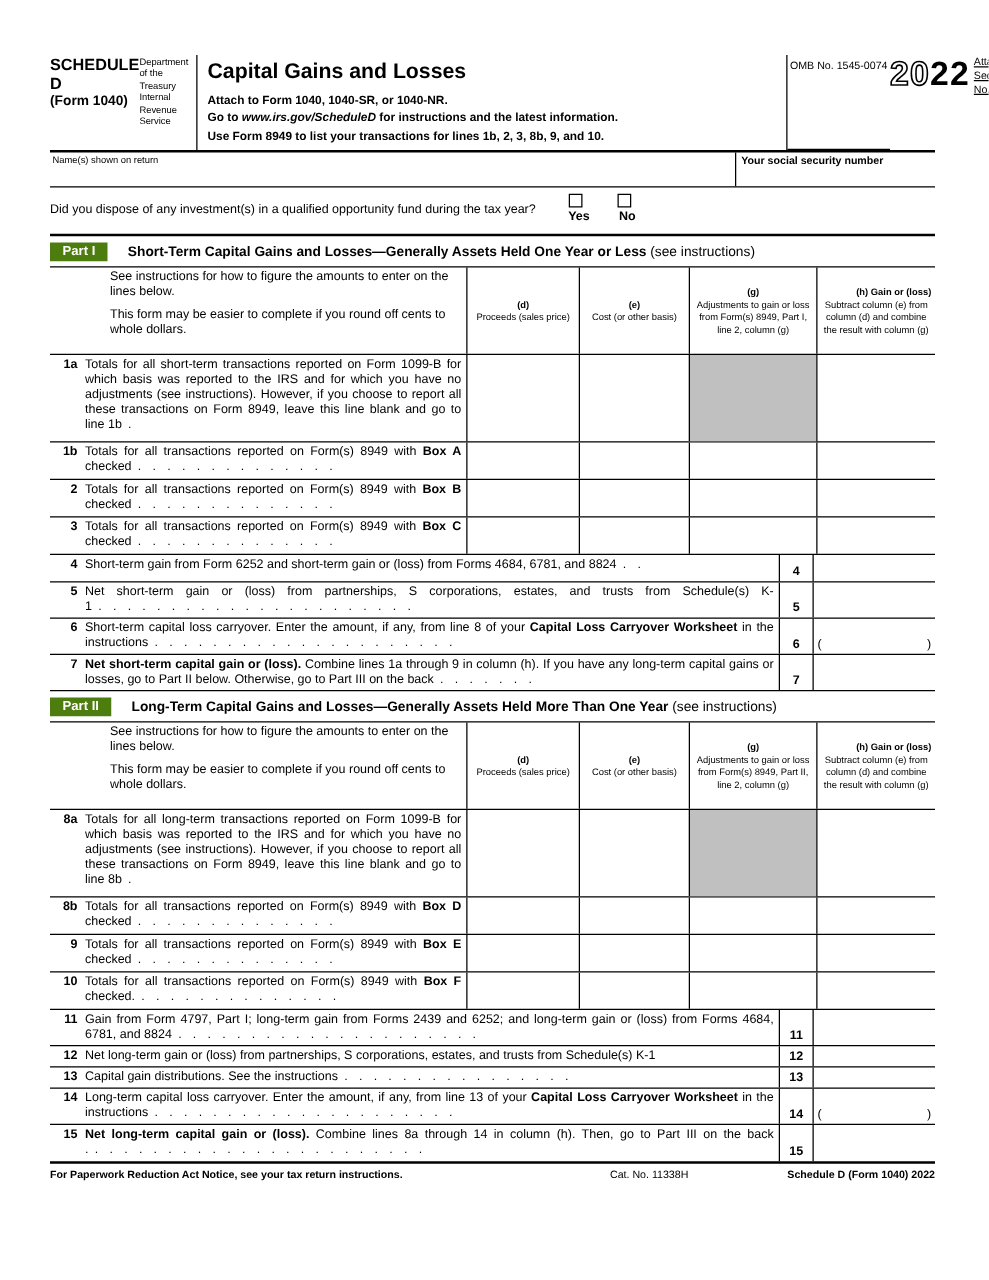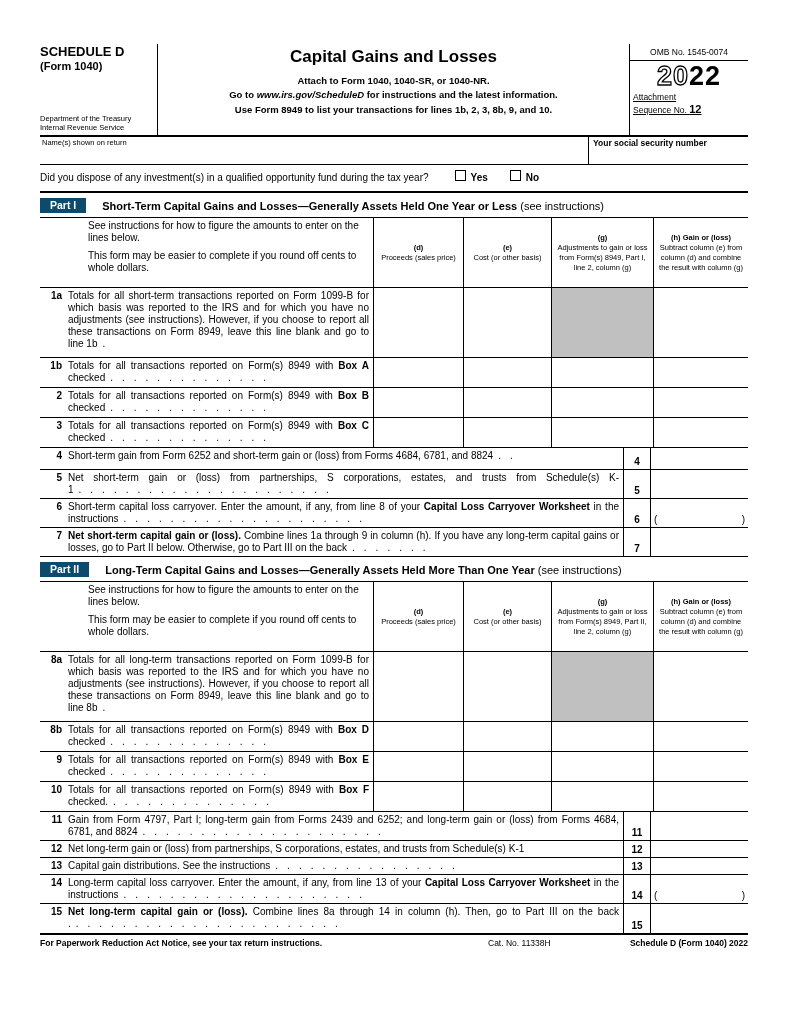--- a/index.html
+++ b/index.html
@@ -2,64 +2,64 @@
 <html><head>
 <meta charset="utf-8">
 <style>
   html,body{margin:0;padding:0;background:#fff;}
   .page{position:relative;width:791px;height:1024px;background:#fff;color:#000;
         font-family:"Liberation Sans", sans-serif;overflow:hidden;}
   .content{position:absolute;left:40px;top:44px;width:708px;}
 
   
   .hdr{display:flex;border-bottom:2px solid #000;}
-  .hdr-left{width:118px;display:flex;flex-direction:column;justify-content:space-between;
+  .hdr-left{width:118px;display:flex;flex-direction:row;justify-content:space-between;
             border-right:1px solid #000;padding:1px 4px 2px 0;box-sizing:border-box;}
   .sched{font-size:13px;font-weight:bold;line-height:1.15;}
   .formno{font-size:11px;font-weight:bold;}
   .agency{font-size:7.5px;line-height:1.25;}
-  .hdr-center{flex:1;text-align:center;border-right:1px solid #000;padding:2px 8px 18px;box-sizing:border-box;}
+  .hdr-center{flex:1;text-align:left;border-right:1px solid #000;padding:2px 8px 3px;box-sizing:border-box;}
   .title{font-size:17px;font-weight:bold;margin:1px 0 7px;}
   .instr{font-size:9.5px;font-weight:bold;line-height:1.5;}
   .instr .lnk{font-style:italic;}
-  .hdr-right{width:118px;box-sizing:border-box;display:flex;flex-direction:column;}
+  .hdr-right{width:118px;box-sizing:border-box;display:flex;}
   .omb{font-size:8.5px;text-align:center;padding:3px 2px;border-bottom:1px solid #000;white-space:nowrap;}
   .year{font-size:27px;font-weight:bold;text-align:center;line-height:1.15;letter-spacing:1px;}
   .year .outline{color:#fff;-webkit-text-stroke:1.3px #000;}
   .attach{font-size:8.5px;line-height:1.25;padding:0 3px 2px;text-decoration:underline;}
   .attach .seqno{font-weight:bold;font-size:11px;}
 
   
   .name-row{display:flex;border-bottom:1px solid #000;height:27px;}
   .name-cell{flex:1;font-size:7.5px;padding:1px 2px;}
   .ssn-cell{width:160px;border-left:1px solid #000;font-size:8.5px;font-weight:bold;
             padding:1px 4px;box-sizing:border-box;}
 
   
   .question{border-bottom:2.5px solid #000;padding:5px 0 6px;font-size:10px;line-height:1.55;}
   .qline1{display:flex;align-items:center;}
   .cb{display:inline-block;width:9px;height:9px;border:1px solid #000;margin-right:5px;vertical-align:-1px;}
-  .cbgrp{display:inline-flex;align-items:flex-start;font-weight:bold;}
+  .cbgrp{display:inline-flex;align-items:center;font-weight:bold;flex-direction:column;}
   .gap1{margin-left:26px;} .gap2{margin-left:22px;}
 
   
   .part-bar{display:flex;align-items:center;padding:5px 0 4px;}
-  .part-label{background:#0c4a6e;color:#fff;font-weight:bold;font-size:10.5px;padding:1px 10px 2px;margin-right:16px;}
+  .part-label{background:#4d7c0f;color:#fff;font-weight:bold;font-size:10.5px;padding:1px 10px 2px;margin-right:16px;}
   .part-title{font-size:11px;}
   .part-title b{font-weight:bold;}
 
   
   .ttable{border-top:1.5px solid #000;width:708px;}
   .trow{display:flex;border-bottom:1px solid #000;align-items:stretch;box-sizing:border-box;}
   .h70{min-height:70px;} .h30{min-height:30px;} .h29{min-height:29px;} .h22{min-height:22px;} .h16{min-height:16px;}
   .desc{width:333px;box-sizing:border-box;padding:2px 4px 2px 0;font-size:10px;line-height:1.2;display:flex;}
   .rownum{width:22px;min-width:22px;text-align:right;font-weight:bold;margin-right:6px;}
   .rowtext{flex:1;text-align:justify;}
   .amt{box-sizing:border-box;border-left:1px solid #000;}
-  .w-d{width:90px;} .w-e{width:88px;} .w-g{width:102px;} .w-h{flex:1;}
+  .w-d{width:90px;} .w-e{width:88px;} .w-g{width:102px;} .w-h{flex:1;align-items:flex-end;}
   .shaded{background:#c0c0c0;}
   .thead .desc{font-size:10px;gap:20px;}
   .thead .instr2{margin-top:6px;}
   .col{box-sizing:border-box;border-left:1px solid #000;text-align:center;font-size:7.5px;line-height:1.3;
        display:flex;flex-direction:column;justify-content:center;padding:2px 3px;}
   .col-label{font-weight:bold;}
 
   .lrow{display:flex;border-bottom:1px solid #000;align-items:stretch;box-sizing:border-box;}
   .ldesc{width:583px;box-sizing:border-box;padding:2px 4px 2px 0;font-size:10px;line-height:1.2;display:flex;}
   .numbox{width:28px;box-sizing:border-box;border-left:1px solid #000;border-right:1px solid #000;

